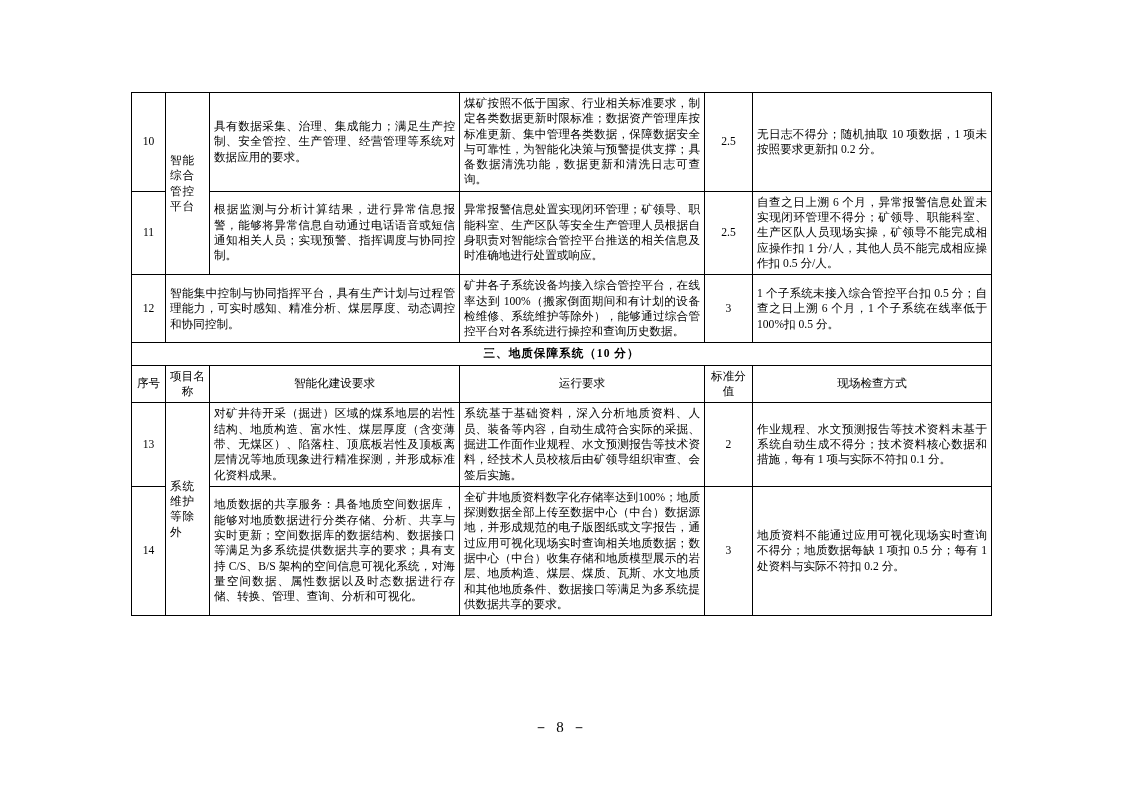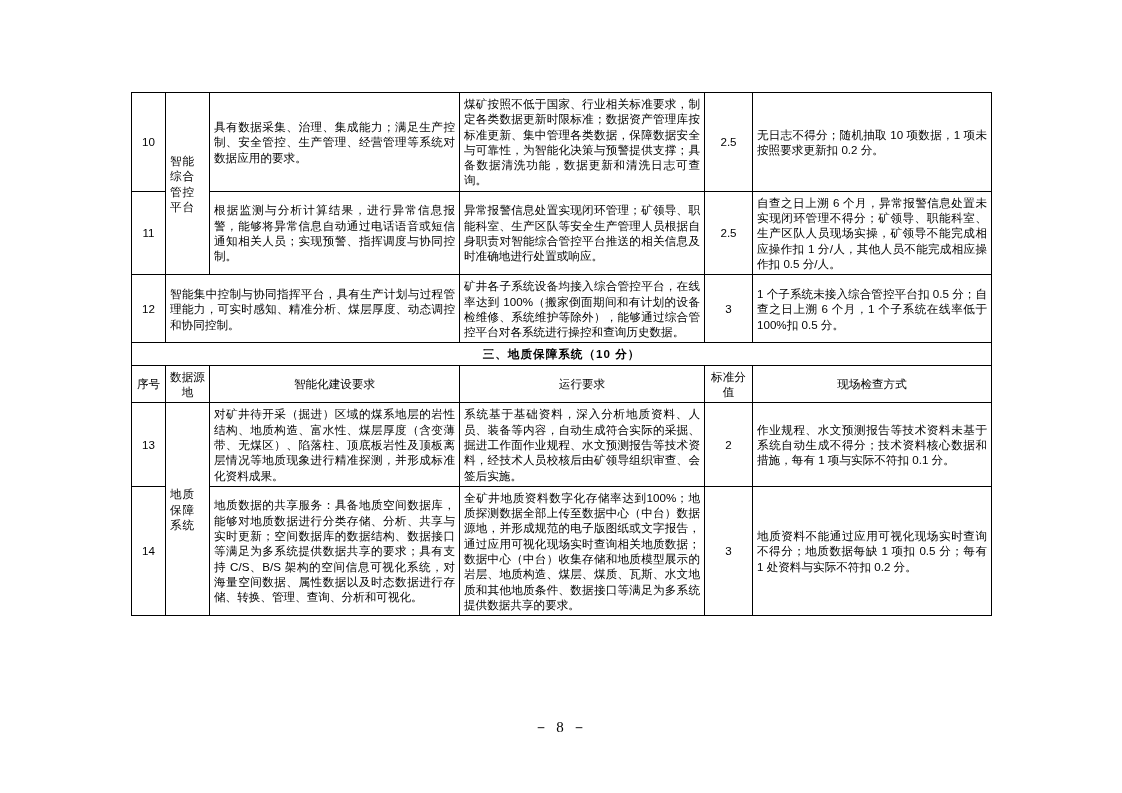--- a/index.html
+++ b/index.html
@@ -28,21 +28,21 @@
     width: 860px;
     border-collapse: collapse;
     table-layout: fixed;
   }
   table.doc td {
     border: 1px solid #000000;
     vertical-align: middle;
     padding: 3px 4px;
     font-size: 11.6px;
     line-height: 1.32;
-    font-family: Liberation Sans, sans-serif;
+    font-family: Liberation Serif, serif;
   }
   
   col.c-num   { width: 34px; }
   col.c-item  { width: 44px; }
   col.c-req   { width: 250px; }
   col.c-run   { width: 245px; }
   col.c-score { width: 48px; }
   col.c-check { width: 239px; }
 
   .cell-center { text-align: center; }
@@ -119,30 +119,30 @@
         <td class="cell-center">3</td>
         <td class="cell-justify">1 个子系统未接入综合管控平台扣 0.5 分；自查之日上溯 6 个月，1 个子系统在线率低于 100%扣 0.5 分。</td>
       </tr>
 
       <tr class="section-title">
         <td colspan="6">三、地质保障系统（10 分）</td>
       </tr>
 
       <tr class="hdr">
         <td>序号</td>
-        <td>数据源地</td>
+        <td>项目名称</td>
         <td>智能化建设要求</td>
         <td>运行要求</td>
         <td>标准分值</td>
         <td>现场检查方式</td>
       </tr>
 
       <tr>
         <td class="cell-center">13</td>
-        <td class="vertical-label" rowspan="2">地质保障系统</td>
+        <td class="vertical-label" rowspan="2">系统维护等除外</td>
         <td class="cell-justify">对矿井待开采（掘进）区域的煤系地层的岩性结构、地质构造、富水性、煤层厚度（含变薄带、无煤区）、陷落柱、顶底板岩性及顶板离层情况等地质现象进行精准探测，并形成标准化资料成果。</td>
         <td class="cell-justify">系统基于基础资料，深入分析地质资料、人员、装备等内容，自动生成符合实际的采掘、掘进工作面作业规程、水文预测报告等技术资料，经技术人员校核后由矿领导组织审查、会签后实施。</td>
         <td class="cell-center">2</td>
         <td class="cell-justify">作业规程、水文预测报告等技术资料未基于系统自动生成不得分；技术资料核心数据和措施，每有 1 项与实际不符扣 0.1 分。</td>
       </tr>
 
       <tr>
         <td class="cell-center">14</td>
         <td class="cell-justify">地质数据的共享服务：具备地质空间数据库，能够对地质数据进行分类存储、分析、共享与实时更新；空间数据库的数据结构、数据接口等满足为多系统提供数据共享的要求；具有支持 C/S、B/S 架构的空间信息可视化系统，对海量空间数据、属性数据以及时态数据进行存储、转换、管理、查询、分析和可视化。</td>
         <td class="cell-justify">全矿井地质资料数字化存储率达到100%；地质探测数据全部上传至数据中心（中台）数据源地，并形成规范的电子版图纸或文字报告，通过应用可视化现场实时查询相关地质数据；数据中心（中台）收集存储和地质模型展示的岩层、地质构造、煤层、煤质、瓦斯、水文地质和其他地质条件、数据接口等满足为多系统提供数据共享的要求。</td>

